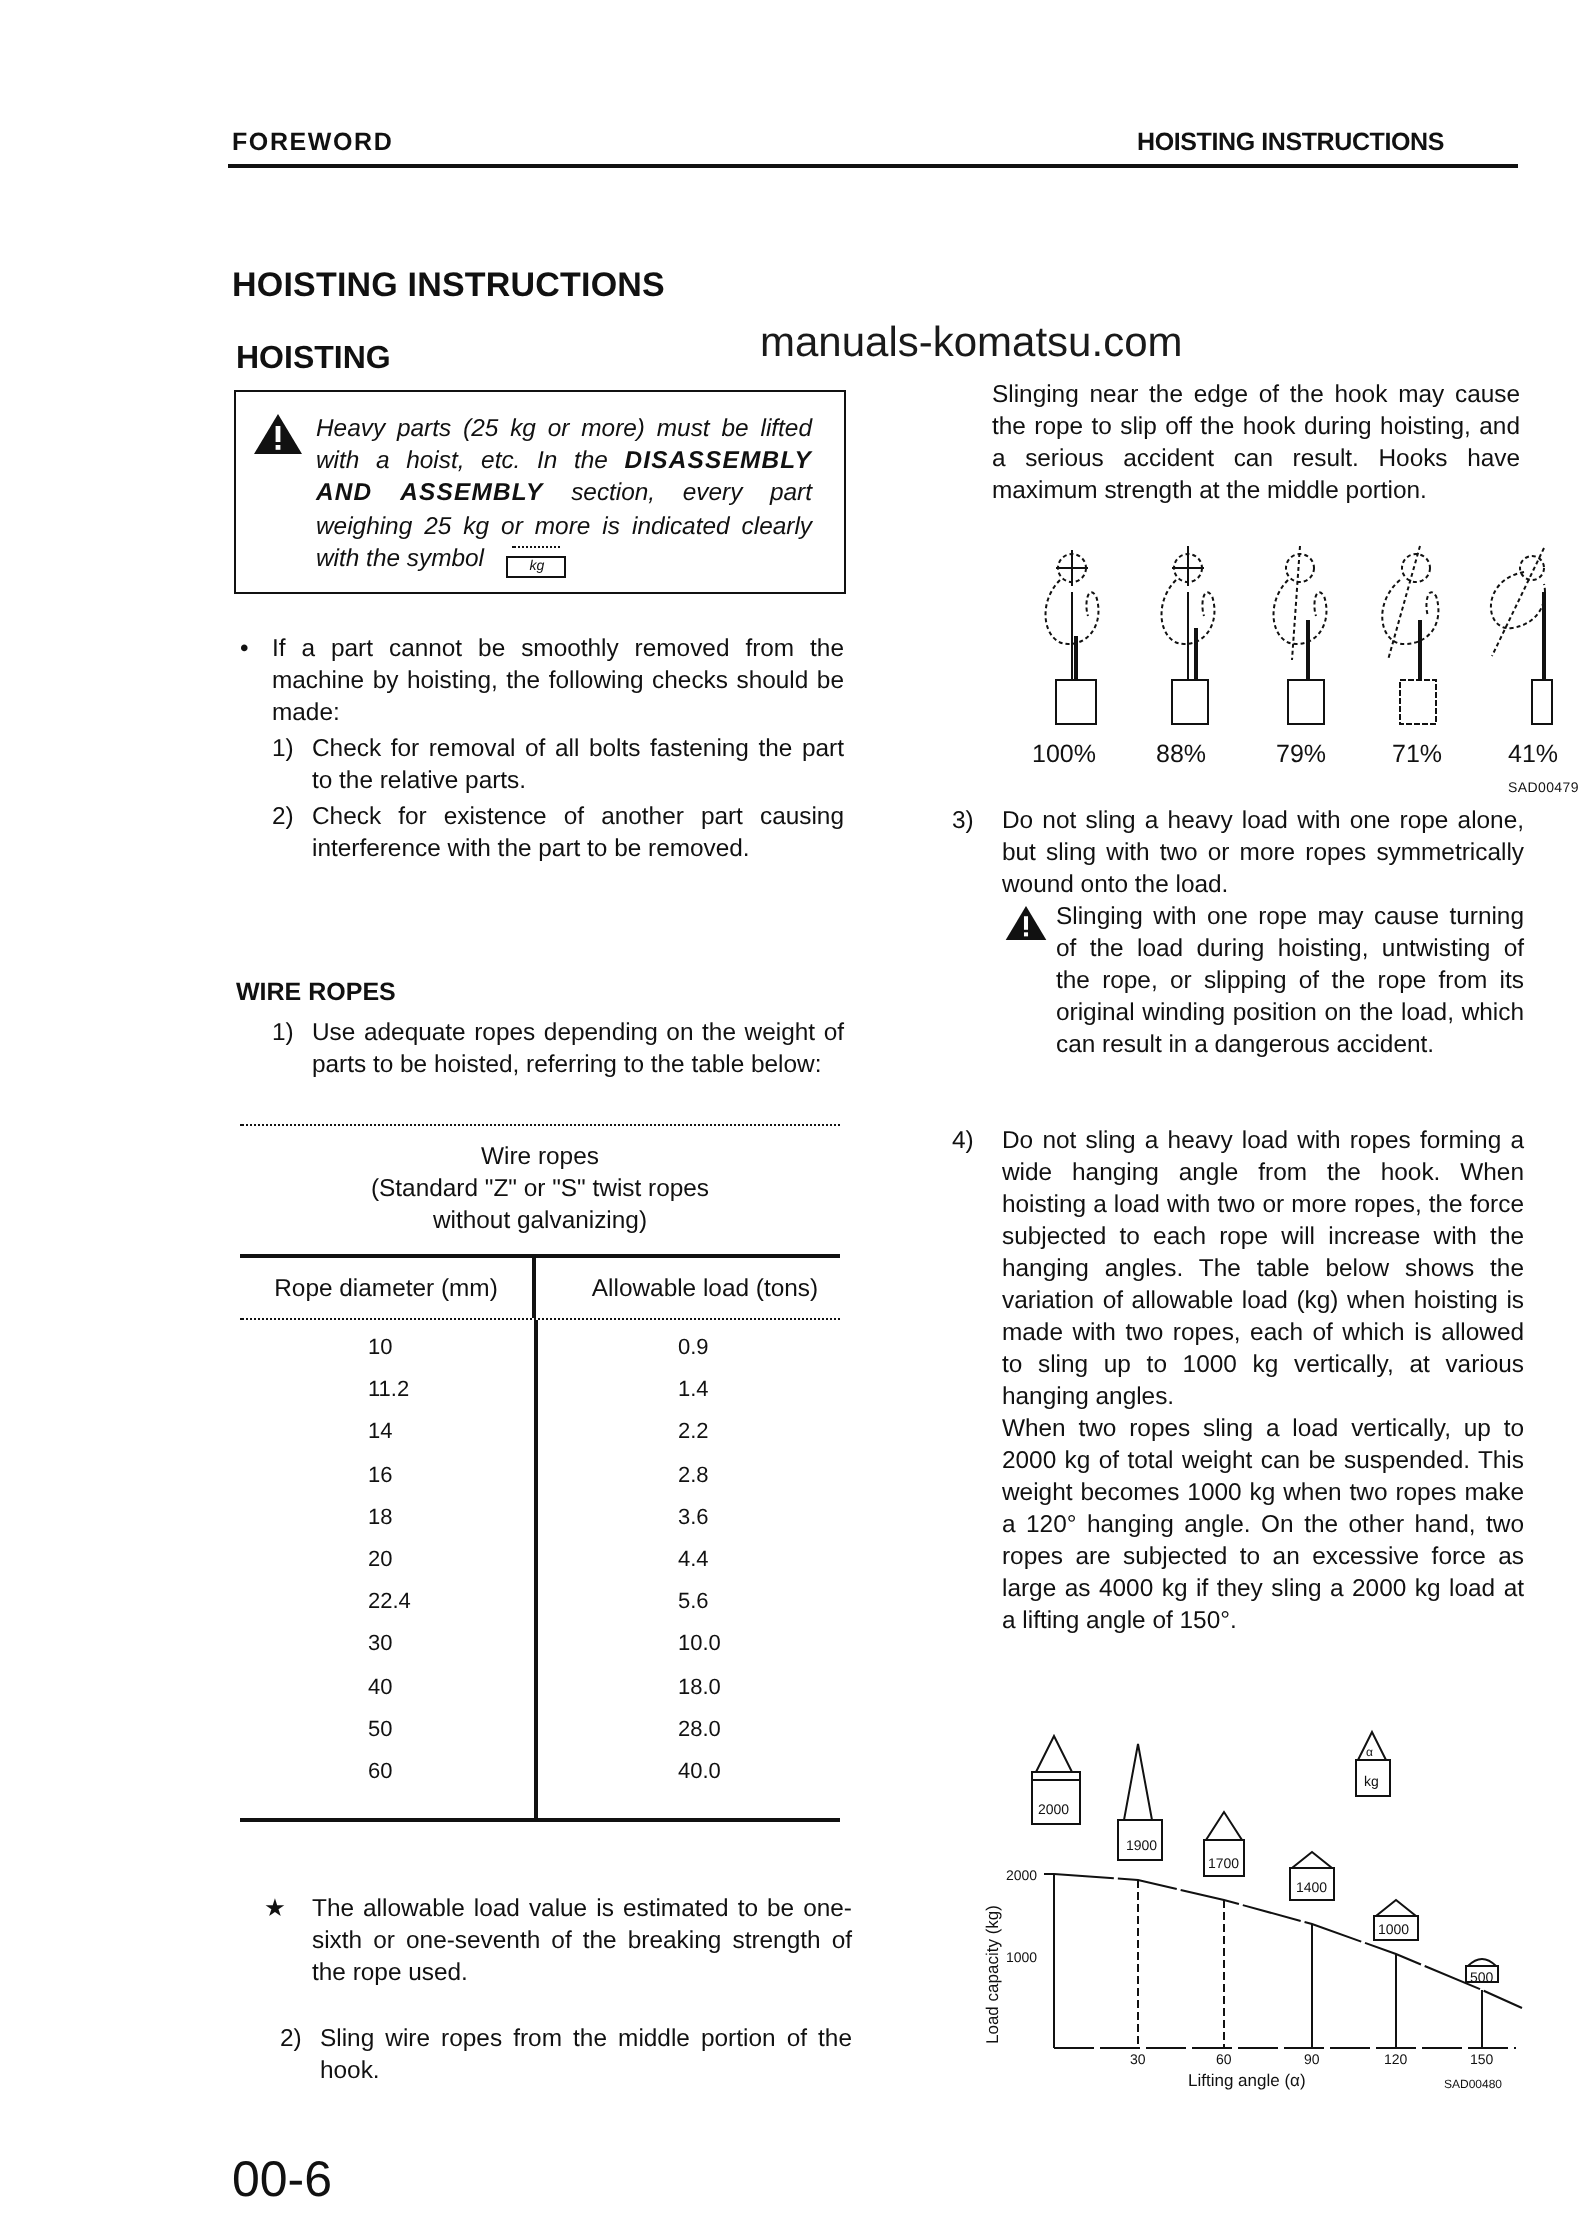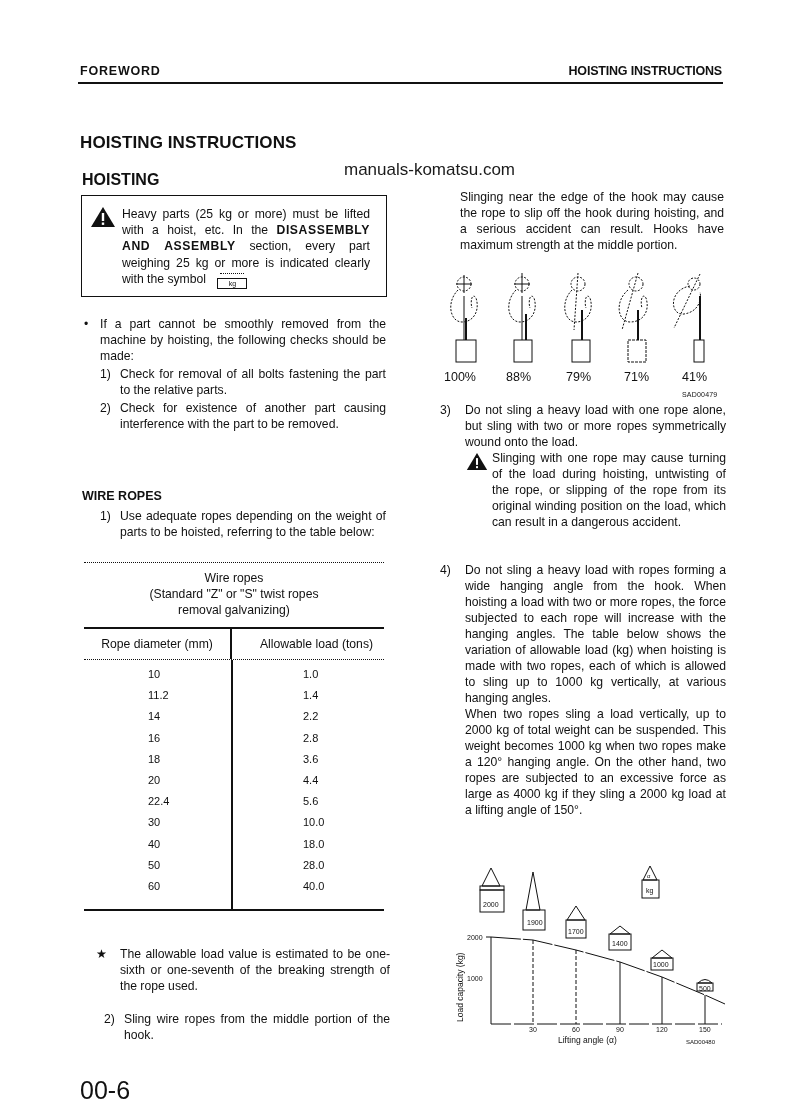--- a/index.html
+++ b/index.html
@@ -1,37 +1,37 @@
 <!DOCTYPE html>
 <html><head>
 <meta charset="utf-8">
 <style>
   * { margin: 0; padding: 0; box-sizing: border-box; }
   html, body { width: 794px; height: 1115px; background: #ffffff; overflow: hidden; }
   body { font-family: "Liberation Sans", sans-serif; color: #111; position: relative; font-size: 12px; }
 
-  .abs { position: absolute; }
+  .abs { position: absolute; margin-left: 36px; }
 
   
   .hdr-left { left: 80px; top: 64px; font-size: 12.5px; font-weight: bold; letter-spacing: 0.8px; }
   .hdr-right { right: 72px; top: 64px; font-size: 12.5px; font-weight: bold; letter-spacing: -0.2px; }
   .hdr-rule { left: 78px; top: 82px; width: 645px; height: 2px; background: #111; }
 
   .page-title { left: 80px; top: 133px; font-size: 17px; font-weight: bold; letter-spacing: 0.1px; }
-  .watermark { left: 344px; top: 160px; font-size: 17px; color: #1a1a1a; }
+  .watermark { left: 344px; top: 160px; font-size: 21px; color: #1a1a1a; }
   .sec-hoisting { left: 82px; top: 171px; font-size: 16px; font-weight: bold; }
 
   
   .txt { font-size: 12.2px; line-height: 16px; text-align: justify; }
   .txt p { margin: 0; }
 
   
   .warn-box { left: 81px; top: 195px; width: 306px; height: 102px; border: 1.5px solid #111; }
   .warn-icon { position: absolute; left: 8px; top: 10px; width: 26px; height: 22px; }
-  .warn-text { position: absolute; left: 40px; top: 10px; width: 248px; font-size: 12.2px; line-height: 16.2px; text-align: justify; }
+  .warn-text { position: absolute; left: 40px; top: 10px; width: 248px; font-size: 12.2px; line-height: 16.2px; text-align: justify; font-style: italic; }
   .kg-symbol { display: inline-block; position: relative; width: 30px; height: 16px; vertical-align: -6px; margin-left: 8px; }
   .kg-symbol .roof { position: absolute; left: 3px; top: 0; width: 24px; height: 6px; border-top: 1px dotted #111; }
   .kg-symbol .box { position: absolute; left: 0; top: 5px; width: 30px; height: 11px; border: 1px solid #111; font-size: 7px; line-height: 9px; text-align: center; }
 
   .bullet-list { left: 84px; top: 316px; width: 302px; }
   .bullet-list .row { position: relative; padding-left: 16px; }
   .bullet-list .row .mark { position: absolute; left: 0; top: 0; }
   .sub { position: relative; padding-left: 36px; }
   .sub .num { position: absolute; left: 16px; top: 0; }
 
@@ -57,21 +57,21 @@
 
   .note-star { left: 104px; top: 946px; width: 286px; }
   .note-star .mark { position: absolute; left: -8px; top: 0; }
   .note-2 { left: 104px; top: 1011px; width: 286px; }
   .note-2 .num { position: absolute; left: 0; top: 0; }
 
   .page-num { left: 80px; top: 1076px; font-size: 25px; }
 
   
   .right-intro { left: 460px; top: 189px; width: 264px; }
-  .hooks { left: 436px; top: 270px; width: 280px; height: 132px; }
+  .hooks { left: 472px; top: 270px; width: 280px; height: 132px; }
   .hook-label { position: absolute; top: 100px; font-size: 12.5px; }
   .fig-code { position: absolute; font-size: 7px; letter-spacing: 0.2px; }
 
   .item3 { left: 440px; top: 402px; width: 286px; }
   .item3 .num { position: absolute; left: 0; top: 0; }
   .item3 .body { padding-left: 25px; }
   .item3 .warn2 { position: relative; padding-left: 52px; }
   .item3 .warn2 svg { position: absolute; left: 26px; top: 2px; }
 
   .item4 { left: 440px; top: 562px; width: 286px; }
@@ -125,33 +125,33 @@
 <div class="abs wire-intro txt">
   <span class="num">1)</span>
   <p style="padding-left:20px">Use adequate ropes depending on the weight of parts to be hoisted, referring to the table below:</p>
 </div>
 
 <div class="abs rope-table">
   <div class="rt-rule-dot"></div>
   <div class="rt-caption">
     <div>Wire ropes</div>
     <div>(Standard "Z" or "S" twist ropes</div>
-    <div>removal galvanizing)</div>
+    <div>without galvanizing)</div>
   </div>
   <div class="rt-rule-solid"></div>
   <div class="rt-head">
     <div class="c1">Rope diameter (mm)</div>
     <div class="c2">Allowable load (tons)</div>
   </div>
   <div class="rt-rule-dot"></div>
   <div class="rt-body">
     <div class="pad-top"></div>
     <div class="rt-row">
         <div class="c1">10</div>
-        <div class="c2">1.0</div>
+        <div class="c2">0.9</div>
       </div>
     <div class="rt-row">
         <div class="c1">11.2</div>
         <div class="c2">1.4</div>
       </div>
     <div class="rt-row">
         <div class="c1">14</div>
         <div class="c2">2.2</div>
       </div>
     <div class="rt-row">

